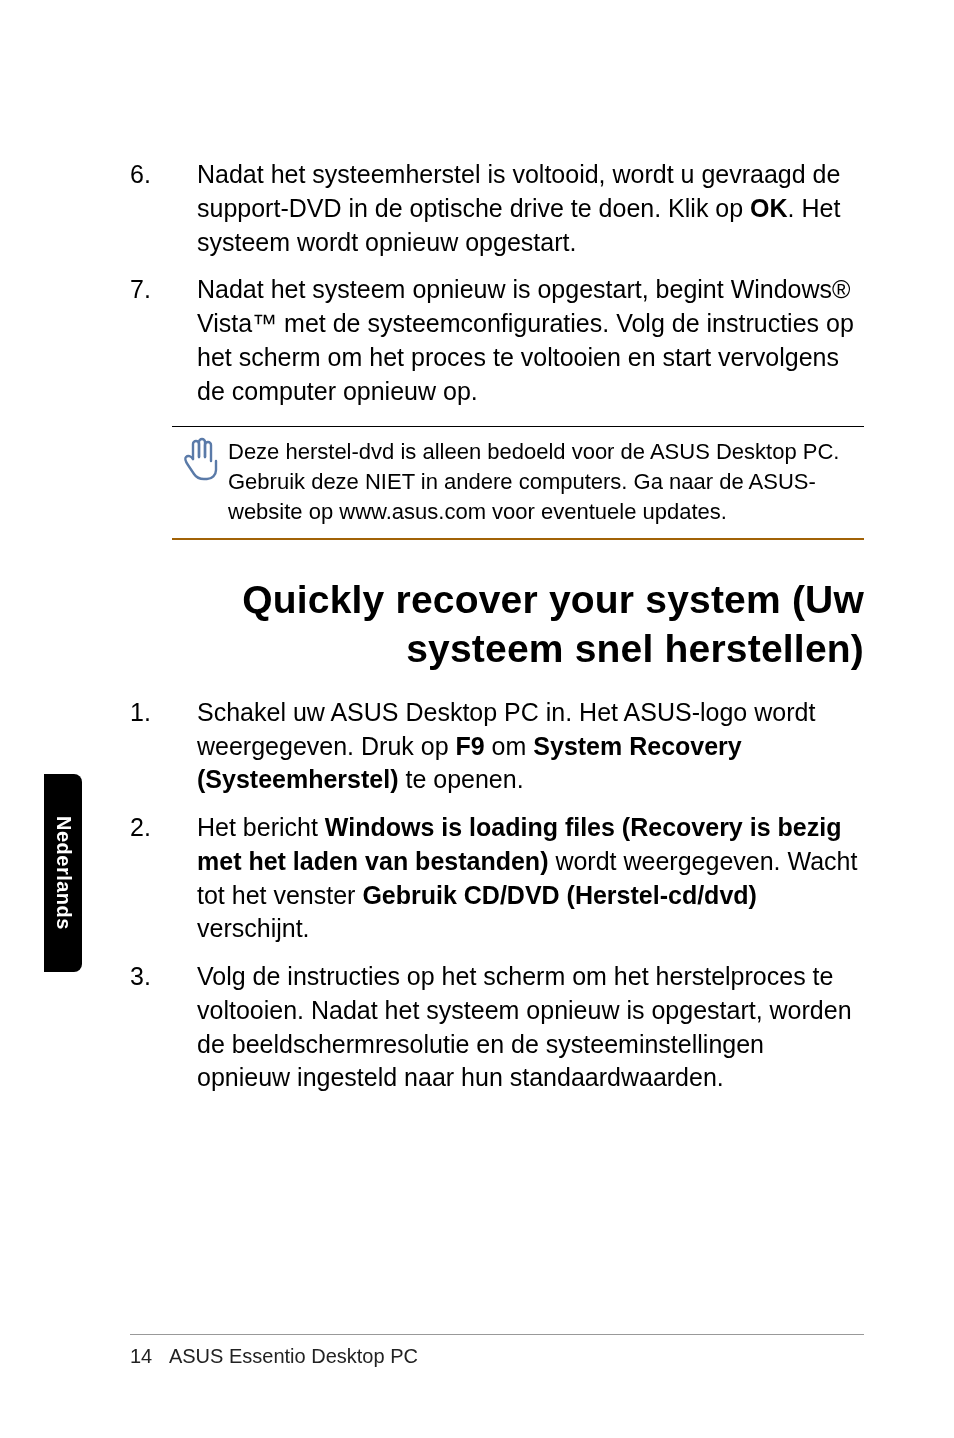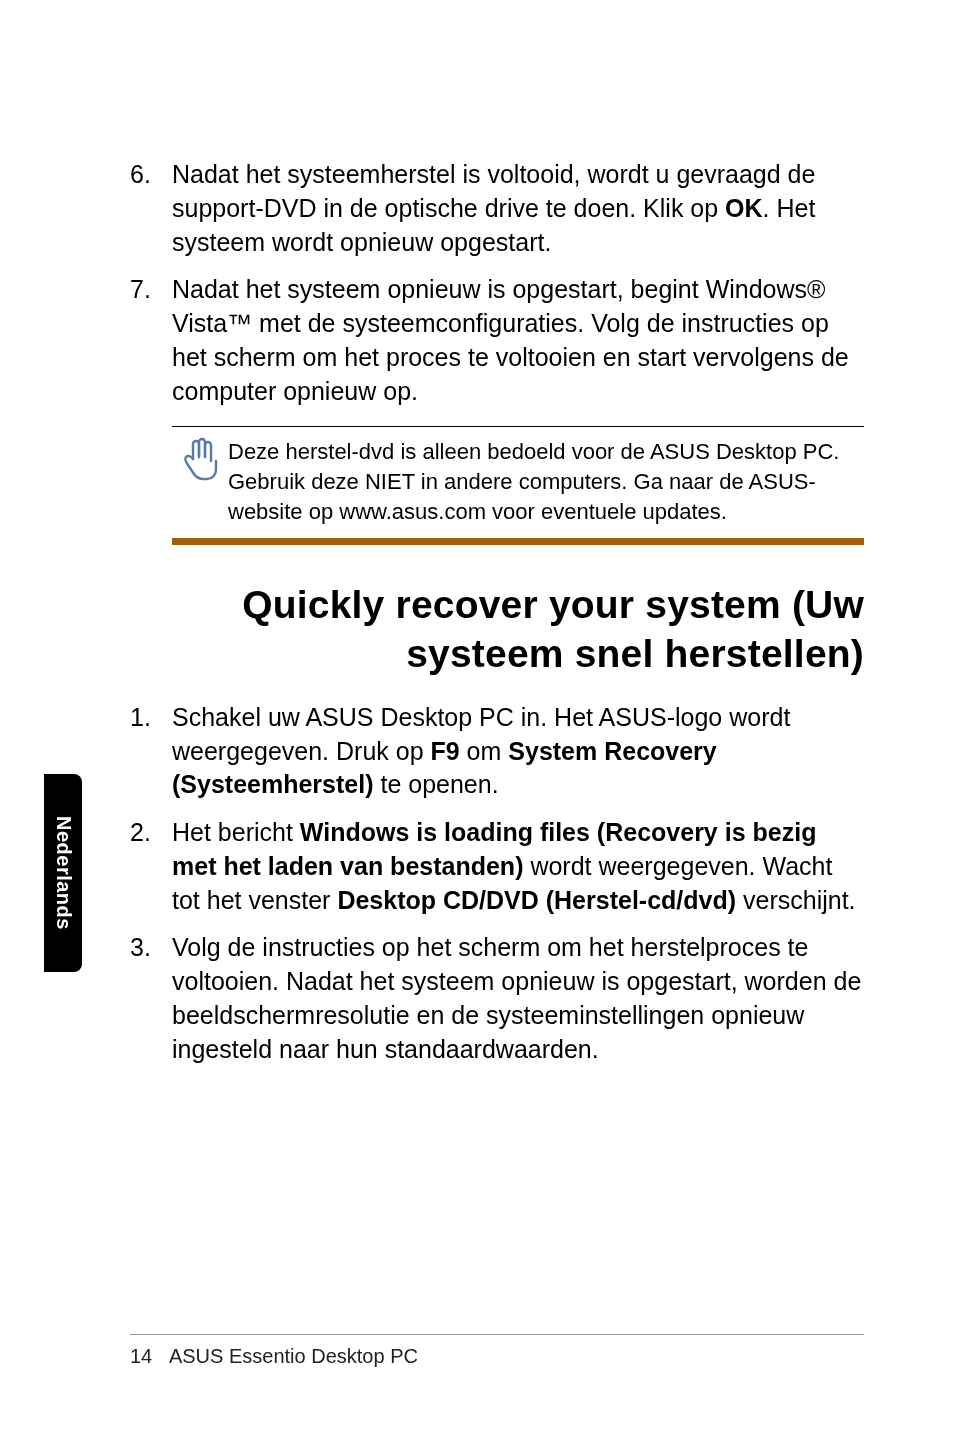--- a/index.html
+++ b/index.html
@@ -1,21 +1,21 @@
 <!DOCTYPE html>
 <html><head>
 <meta charset="utf-8">
 <style>
   * { margin: 0; padding: 0; box-sizing: border-box; }
   html, body { width: 954px; height: 1438px; background: #fff; font-family: "Segoe UI", "Myriad Pro", Arial, sans-serif; color: #000; }
   .page { position: relative; width: 954px; height: 1438px; padding: 158px 90px 0 130px; }
   .list-item { display: flex; margin-bottom: 14px; font-size: 25px; line-height: 1.35; }
   .list-num { width: 42px; flex-shrink: 0; }
-  .list-body { flex: 1; }
-  .notebox { border-top: 1px solid #000; border-bottom: 7px solid #a16207; margin: 18px 0 36px 42px; display: flex; align-items: flex-start; padding: 10px 0 12px 0; }
+  .list-body { flex: 1; margin-left: 25px; }
+  .notebox { border-top: 1px solid #000; border-bottom: 2px solid #a16207; margin: 18px 0 36px 42px; display: flex; align-items: flex-start; padding: 10px 0 12px 0; }
   .notebox .iconcol { width: 56px; flex-shrink: 0; display:flex; justify-content:center; }
   .notebox .notetxt { font-size: 22px; line-height: 1.35; }
   .heading { font-family: "Arial Black", Arial, sans-serif; font-weight: 900; font-size: 39px; line-height: 1.25; margin: 18px 0 22px 0; letter-spacing: 0.2px; text-align: right; }
   .sidetab { position: absolute; left: 44px; top: 774px; width: 38px; height: 198px; background: #000; border-top-right-radius: 8px; border-bottom-right-radius: 8px; display: flex; align-items: center; justify-content: center; }
   .sidetab span { color: #fff; font-weight: 700; font-size: 20px; writing-mode: vertical-rl; letter-spacing: 0.5px; }
   .footer { position: absolute; left: 130px; right: 90px; bottom: 70px; border-top: 1px solid #999; padding-top: 10px; font-size: 20px; color: #222; }
   b { font-weight: 700; }
 </style>
 </head>
 <body>
@@ -49,21 +49,21 @@
 
   <div class="heading">Quickly recover your system (Uw systeem snel herstellen)</div>
 
   <div id="main-list">
       <div class="list-item">
         <div class="list-num">1.</div>
         <div class="list-body">Schakel uw ASUS Desktop PC in. Het ASUS-logo wordt weergegeven. Druk op <b>F9</b> om <b>System Recovery (Systeemherstel)</b> te openen.</div>
       </div>
       <div class="list-item">
         <div class="list-num">2.</div>
-        <div class="list-body">Het bericht <b>Windows is loading files (Recovery is bezig met het laden van bestanden)</b> wordt weergegeven. Wacht tot het venster <b>Desktop CD/DVD (Herstel-cd/dvd)</b> verschijnt.</div>
+        <div class="list-body">Het bericht <b>Windows is loading files (Recovery is bezig met het laden van bestanden)</b> wordt weergegeven. Wacht tot het venster <b>Gebruik CD/DVD (Herstel-cd/dvd)</b> verschijnt.</div>
       </div>
       <div class="list-item">
         <div class="list-num">3.</div>
         <div class="list-body">Volg de instructies op het scherm om het herstelproces te voltooien. Nadat het systeem opnieuw is opgestart, worden de beeldschermresolutie en de systeeminstellingen opnieuw ingesteld naar hun standaardwaarden.</div>
       </div>
     </div>
 
   <div class="sidetab">
     <span>Nederlands</span>
   </div>

